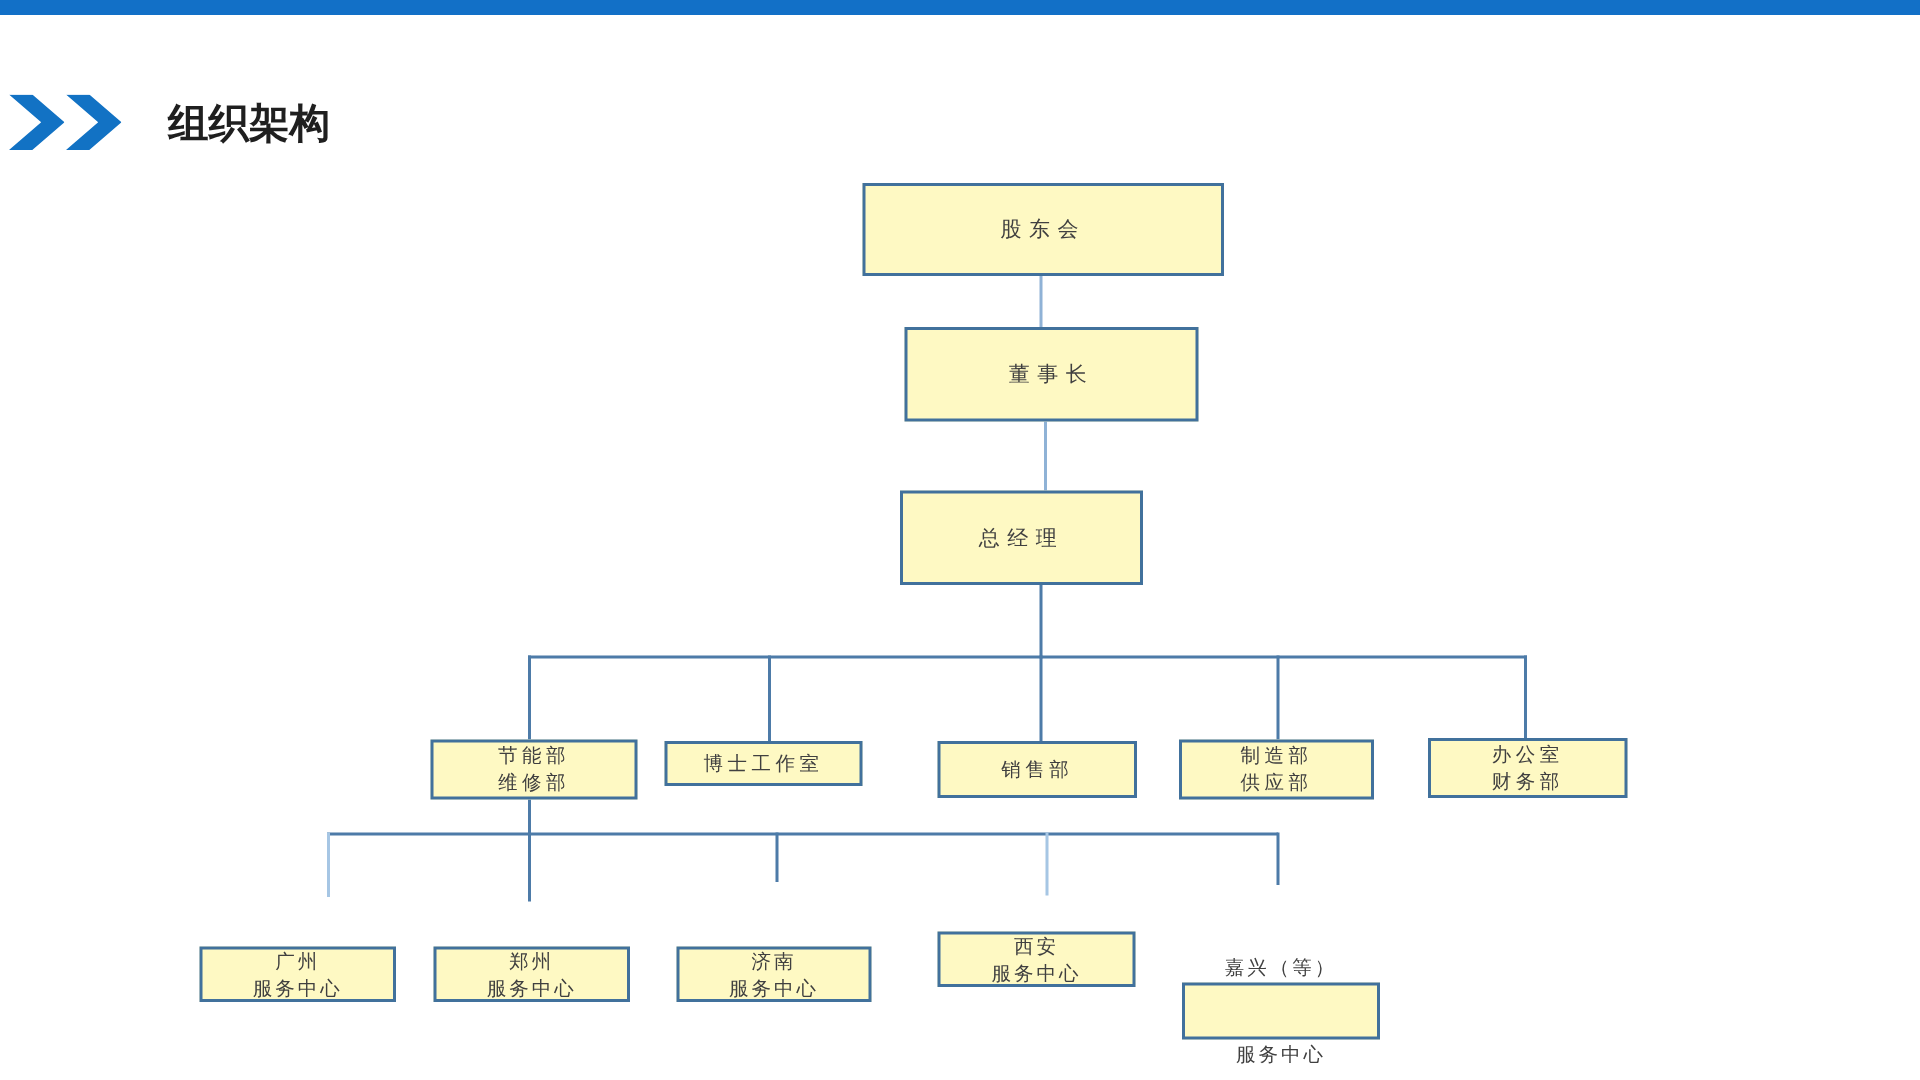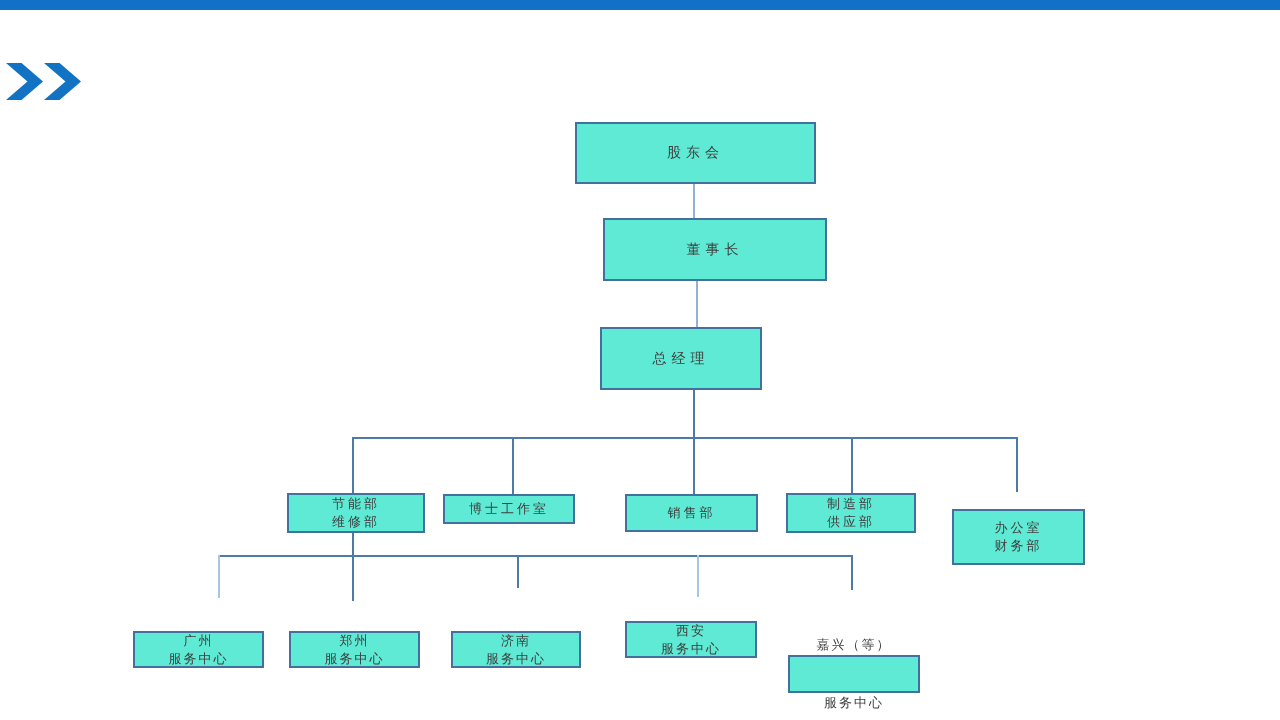--- a/index.html
+++ b/index.html
@@ -39,42 +39,42 @@
     font-weight: bold;
     letter-spacing: 0px;
     color: #1f1f1f;
   }
 
   
   .node {
     position: absolute;
     box-sizing: border-box;
     border: 2px solid #41719c;
-    background: #5eead4;
+    background: #fef9c3;
     display: flex;
     flex-direction: column;
     align-items: center;
     justify-content: center;
     color: #404040;
     text-align: center;
   }
   .node .ln { display: block; white-space: nowrap; }
   .lvl-top { font-size: 14px; letter-spacing: 5px; }
   .lvl-mid { font-size: 13px; letter-spacing: 3px; line-height: 18px; }
   .lvl-low { font-size: 13px; letter-spacing: 2px; line-height: 18px; margin-top: 43px; }
 
   .n-shareholders { left: 575px; top: 122px; width: 241px; height: 62px; }
-  .n-chairman     { left: 603px; top: 218px; width: 224px; height: 63px; }
+  .n-chairman     { left: 603px; top: 218px; width: 196px; height: 63px; }
   .n-gm           { left: 600px; top: 327px; width: 162px; height: 63px; }
 
   .n-dept1 { left: 287px; top: 493px; width: 138px; height: 40px; }
   .n-dept2 { left: 443px; top: 494px; width: 132px; height: 30px; }
   .n-dept3 { left: 625px; top: 494px; width: 133px; height: 38px; }
   .n-dept4 { left: 786px; top: 493px; width: 130px; height: 40px; }
-  .n-dept5 { left: 952px; top: 509px; width: 133px; height: 56px; }
+  .n-dept5 { left: 952px; top: 492px; width: 133px; height: 40px; }
 
   .n-sc1 { left: 133px; top: 588px; width: 131px; height: 37px; }
   .n-sc2 { left: 289px; top: 588px; width: 131px; height: 37px; }
   .n-sc3 { left: 451px; top: 588px; width: 130px; height: 37px; }
   .n-sc4 { left: 625px; top: 578px; width: 132px; height: 37px; }
   .n-sc5 { left: 788px; top: 612px; width: 132px; height: 38px; gap: 40px; }
 
   
   .line { position: absolute; background: #4d7ba8; }
   .line.lt { background: #a6c6e4; }
@@ -100,20 +100,21 @@
 </style>
 </head>
 <body>
 
 <div class="slide">
 
   <div class="top-bar"></div>
 
   <span class="chevron c1"></span>
   <span class="chevron c2"></span>
+  <h1 class="page-title">组织架构</h1>
 
   <div>
 
     <div class="line line-v md cn-v1"></div>
     <div class="line line-v md cn-v2"></div>
     <div class="line line-v cn-v3"></div>
     <div class="line line-h cn-h1"></div>
     <div class="line line-v cn-s41"></div>
     <div class="line line-v cn-s42"></div>
     <div class="line line-v cn-s43"></div>

